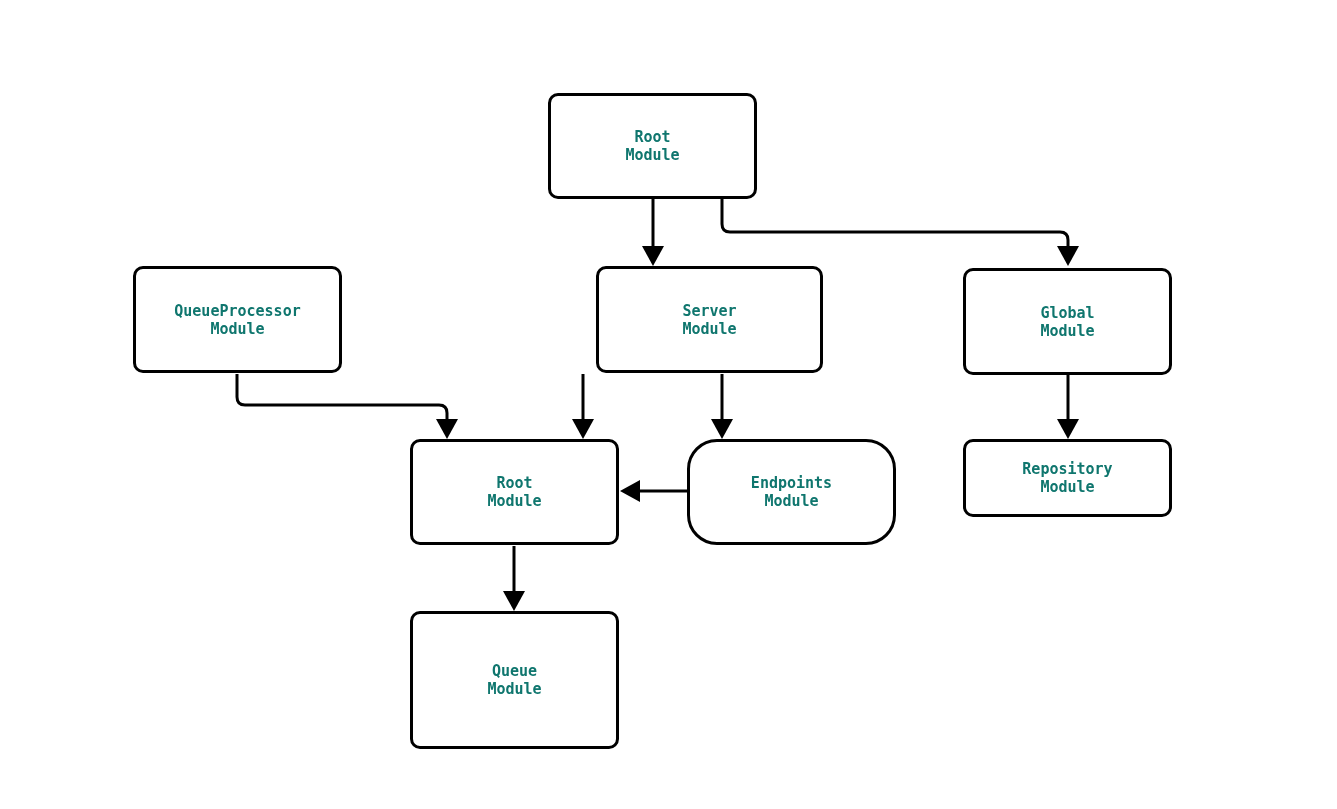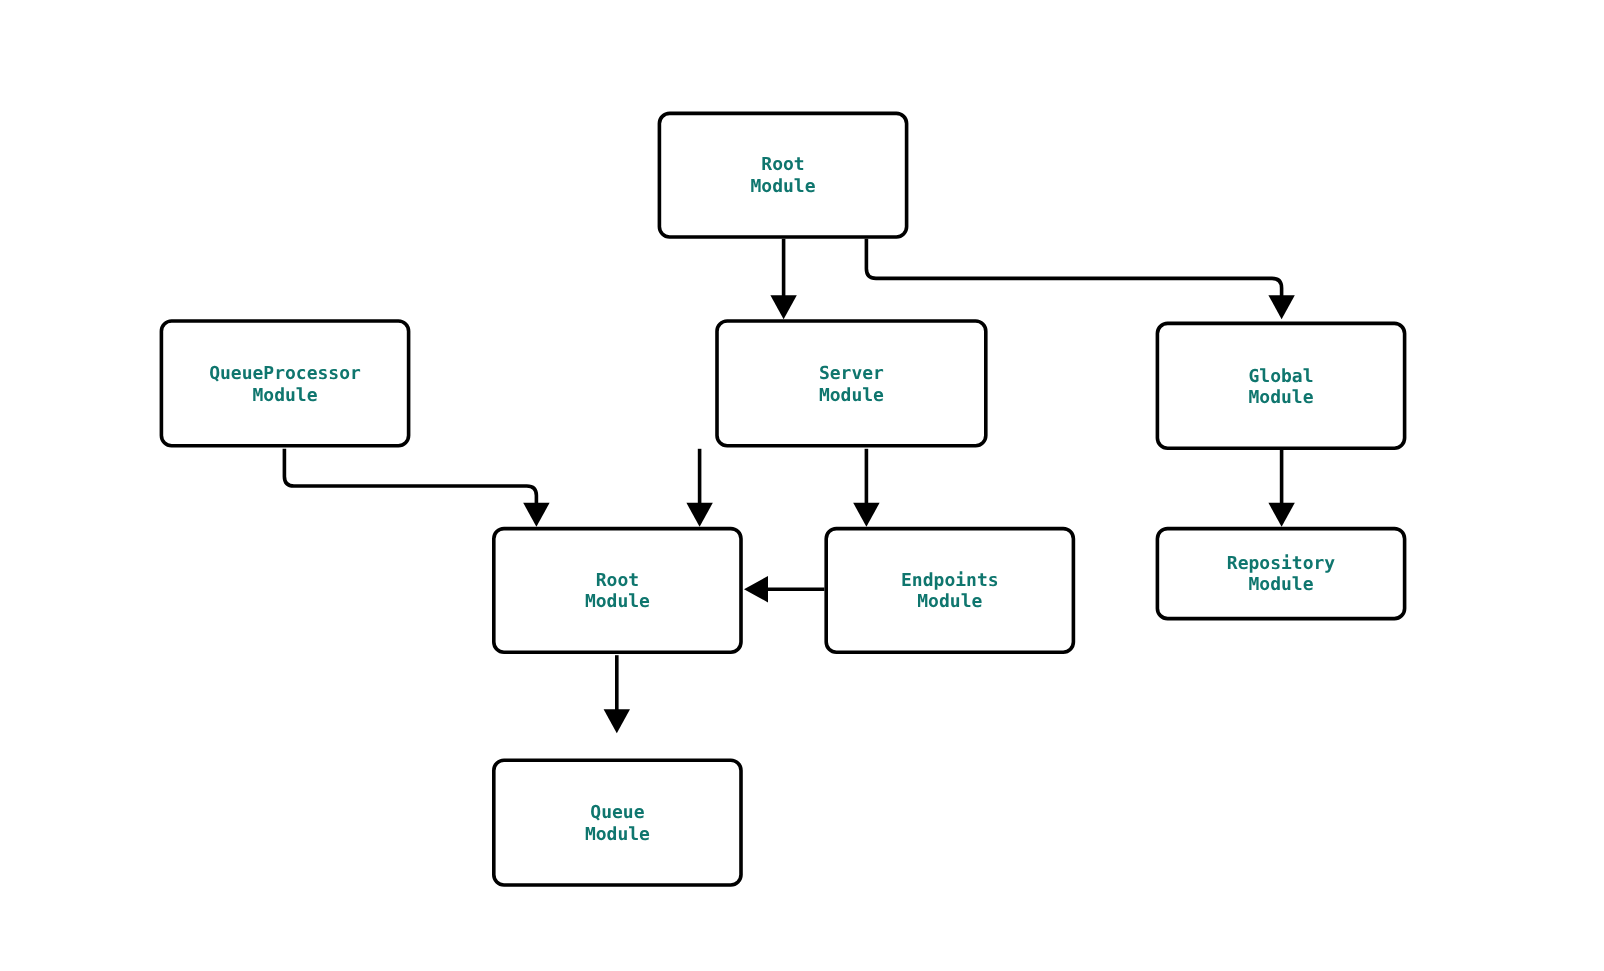--- a/index.html
+++ b/index.html
@@ -120,28 +120,28 @@
   <div class="node" style="left:963px; top:268px; width:209px; height:107px;">
     <span>Global</span>
     <span>Module</span>
   </div>
 
   <div class="node" style="left:410px; top:439px; width:209px; height:106px;">
     <span>Root</span>
     <span>Module</span>
   </div>
 
-  <div class="node" style="left:687px; top:439px; width:209px; height:106px;">
+  <div class="node" style="left:687px; top:439px; width:209px; height:106px;border-radius:30px;">
     <span>Endpoints</span>
     <span>Module</span>
   </div>
 
   <div class="node" style="left:963px; top:439px; width:209px; height:78px;">
     <span>Repository</span>
     <span>Module</span>
   </div>
 
-  <div class="node" style="left:410px; top:632px; width:209px; height:107px;">
+  <div class="node" style="left:410px; top:611px; width:209px; height:138px;">
     <span>Queue</span>
     <span>Module</span>
   </div>
 
 </div>
 
 </body></html>

